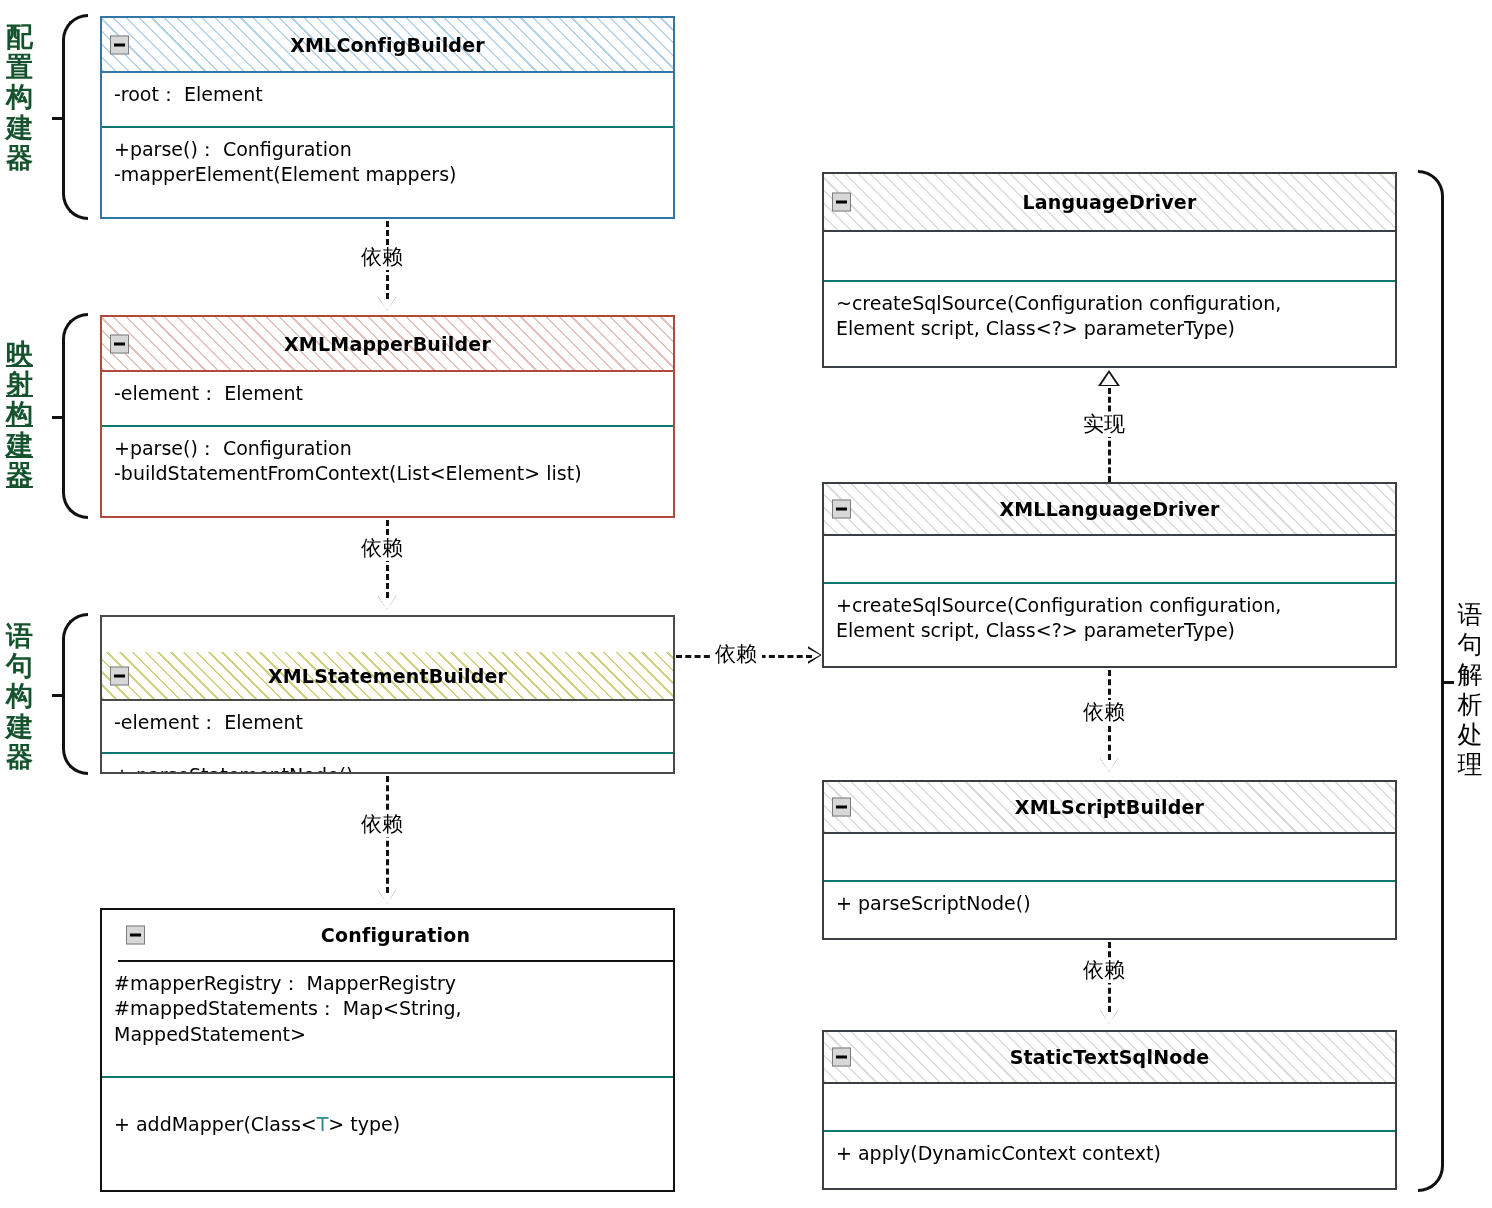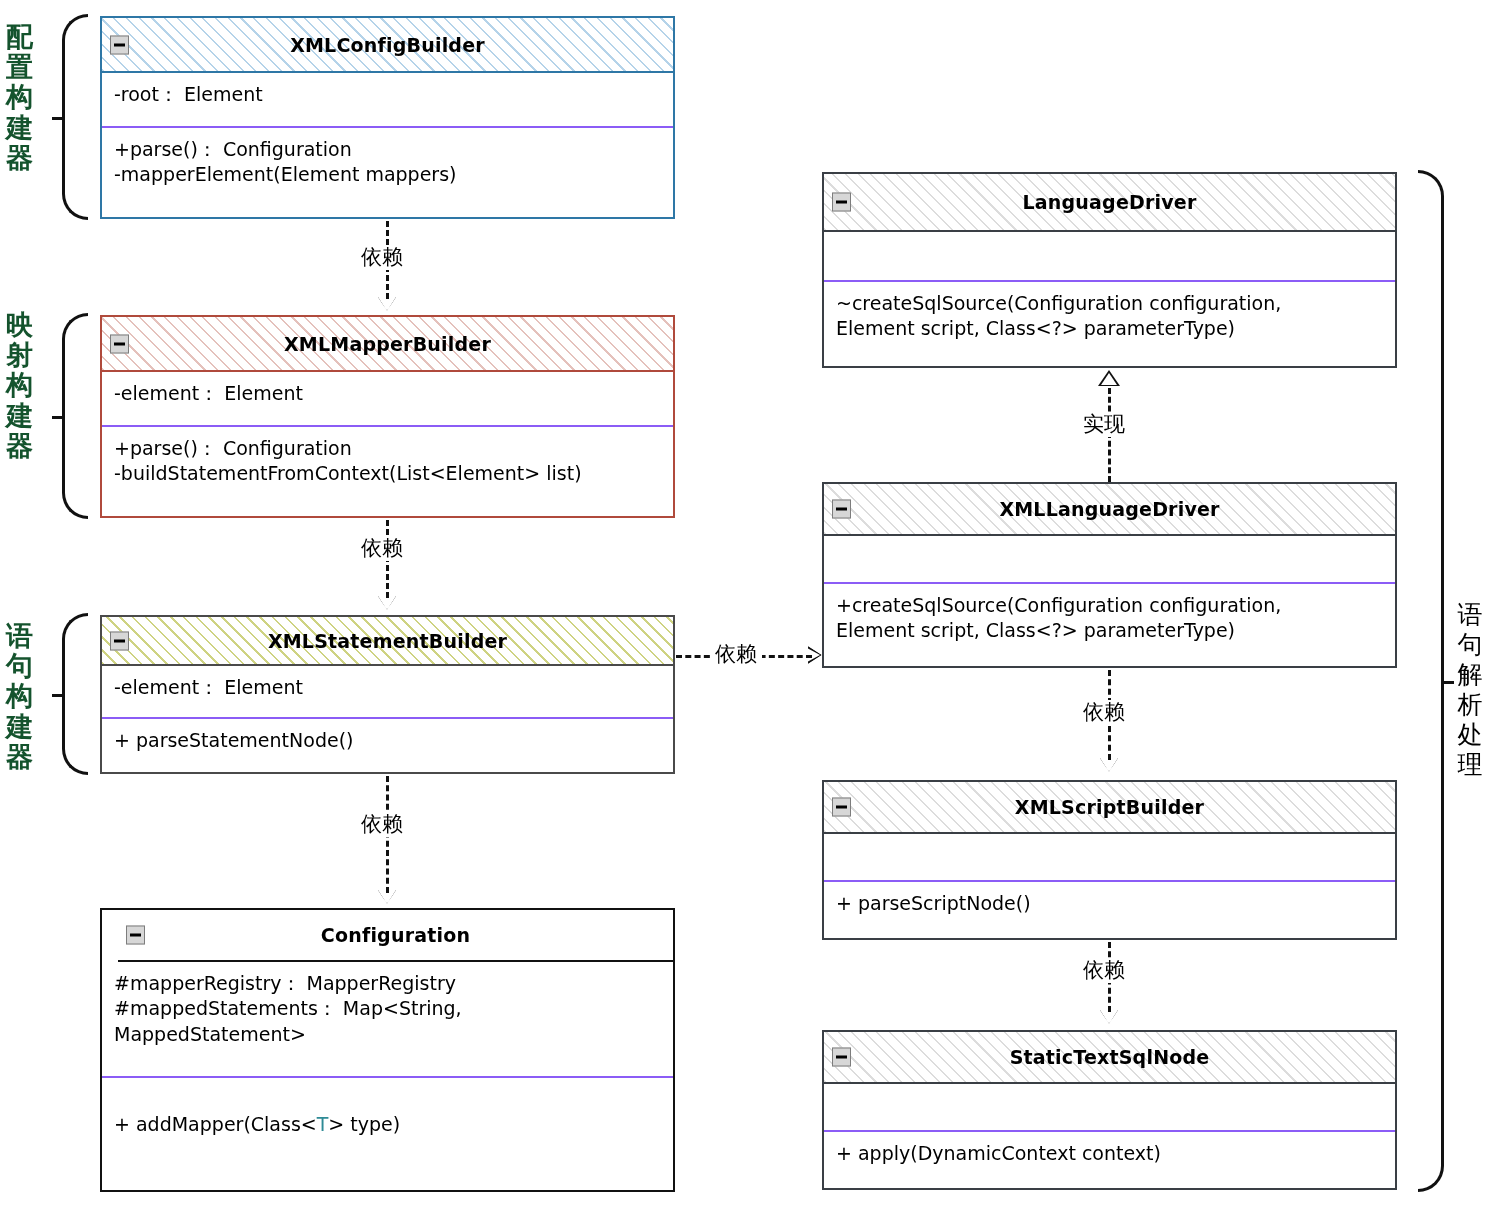--- a/index.html
+++ b/index.html
@@ -62,39 +62,40 @@
   .uml-sect{
     box-sizing:border-box;
     padding:9px 10px 9px 12px;
     font-size:19px;
     color:#000;
     line-height:1.33;
     flex:1 1 auto;
     white-space:pre-line;
     overflow:hidden;
   }
-  .uml-sect.attrs{border-bottom:2px solid #8b5cf6;}
+  .uml-sect.attrs{border-bottom:2px solid #0f766e;}
   .uml-sect.empty{min-height:46px;}
   .tparam{color:#2e8b96;}
 
   
   .hatch-blue{
     background-image:repeating-linear-gradient(45deg,
       rgba(120,175,215,.55) 0px, rgba(120,175,215,.55) 1.6px,
       rgba(255,255,255,0) 1.6px, rgba(255,255,255,0) 9px);
   }
   .hatch-red{
     background-image:repeating-linear-gradient(45deg,
       rgba(196,118,106,.45) 0px, rgba(196,118,106,.45) 1.6px,
       rgba(255,255,255,0) 1.6px, rgba(255,255,255,0) 9px);
   }
   .hatch-olive{
     background-image:repeating-linear-gradient(45deg,
       rgba(190,196,88,.75) 0px, rgba(190,196,88,.75) 1.8px,
       rgba(255,255,255,0) 1.8px, rgba(255,255,255,0) 9px);
+    margin-top:35px;
   }
   .hatch-gray{
     background-image:repeating-linear-gradient(45deg,
       rgba(150,150,150,.33) 0px, rgba(150,150,150,.33) 1.5px,
       rgba(255,255,255,0) 1.5px, rgba(255,255,255,0) 9px);
   }
 
   .b-blue{border-color:#2e77a6;}
   .b-blue .uml-head{border-bottom-color:#2e77a6;}
   .b-red{border-color:#b04a3c;}
@@ -212,21 +213,21 @@
 </style>
 </head>
 <body>
 
 <div id="canvas">
 
   <div class="brace-left" style="left:62px; top:14px; width:26px; height:206px;"></div>
   <div class="group-label-v" style="left:6px; top:22px;">配置构建器</div>
 
   <div class="brace-left" style="left:62px; top:313px; width:26px; height:206px;"></div>
-  <div class="group-label-v" style="left:6px; top:310px;">映射构建器</div>
+  <div class="group-label-v" style="left:6px; top:339px;text-decoration:underline;">映射构建器</div>
 
   <div class="brace-left" style="left:62px; top:613px; width:26px; height:162px;"></div>
   <div class="group-label-v" style="left:6px; top:621px;">语句构建器</div>
 
   <div class="brace-right" style="left:1418px; top:170px; width:26px; height:1022px;"></div>
   <div class="group-label-right" style="left:1455px; top:600px;">语句解析处理</div>
 
   <div class="uml-box b-blue" style="left:100px; top:16px; width:575px; height:203px;">
     <div class="uml-head hatch-blue" style="height:55px;">
       <span class="collapse-icon">

